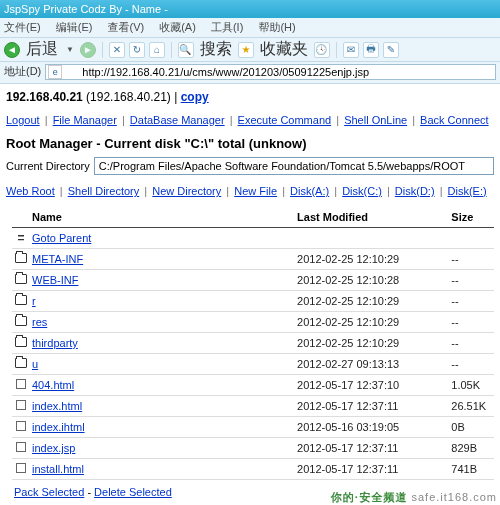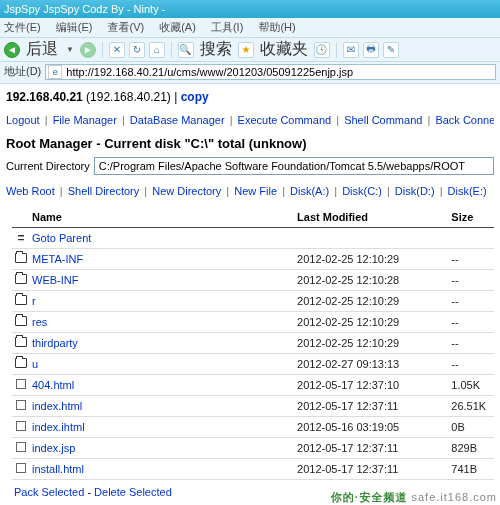--- a/index.html
+++ b/index.html
@@ -1,33 +1,33 @@
 <!DOCTYPE html>
 <html><head>
 <meta charset="utf-8">
 <style>
   * { box-sizing: border-box; margin: 0; padding: 0; }
   body { font-family: Arial, sans-serif; font-size: 11px; width: 500px; height: 505px; overflow: hidden; background: #fff; color: #000; position: relative; }
-  a { color: #0033cc; cursor: pointer; }
+  a { color: #0033cc; text-decoration: underline; cursor: pointer; }
 
   
   .titlebar { background: linear-gradient(#4fbfe5, #2aa9d1); color: #fff; padding: 2px 4px; height: 18px; display: flex; align-items: center; font-size: 11px; overflow: hidden; }
   .titlebar .tb-text { white-space: nowrap; }
   .menubar { background: #eaf5fb; border-bottom: 1px solid #c3d9e8; padding: 2px 4px; color: #4a4a4a; font-size: 11px; }
   .menubar span { margin-right: 12px; }
   .toolbar { background: #eaf5fb; border-bottom: 1px solid #c3d9e8; padding: 2px 4px; display: flex; align-items: center; gap: 4px; height: 24px; }
   .tbtn { width: 16px; height: 16px; border: 1px solid #bcd6ea; background: #fff; border-radius: 2px; display: inline-flex; align-items: center; justify-content: center; font-size: 10px; color: #3b7aa5; }
   .tbtn.green { background: #3cb043; border-color: #2f8f34; color:#fff; border-radius: 50%; }
   .toolbar .sep { width:1px; height:16px; background:#c3d9e8; margin:0 2px; }
   .toolbar .lbl { color:#333; margin: 0 2px 0 2px; font-size:16px; }
   .addrbar { background: #eaf5fb; border-bottom: 1px solid #c3d9e8; padding: 2px 4px; display: flex; align-items: flex-start; gap: 4px; height: 22px; }
   .addrbar .lbl { color:#333; font-size:11px; }
   .addrbar .urlwrap { display:flex; align-items:center; flex:1; border:1px solid #9ebed4; background:#fff; height:16px; }
   .addrbar .urlicon { width:14px; height:14px; background:#fff; border:1px solid #ccc; margin:0 2px; display:inline-flex; align-items:center; justify-content:center; font-size:9px; color:#2a6aa2; }
-  .addrbar input.url { border:none; outline:none; font-size:11px; flex:1; padding:1px 2px; font-family: Arial, sans-serif; }
+  .addrbar input.url { border:none; outline:none; font-size:11px; flex:1; padding:1px 2px; font-family: Arial, sans-serif; margin-left: 16px; }
 
   
   .page { padding: 6px 6px 0 6px; }
   .hostline { font-weight: bold; font-size: 12px; }
   .hostline .ip2 { font-weight: normal; margin-top: 48px; }
   .hostline .copy { font-weight: bold; }
   .nav { margin: 10px 0 10px 0; font-size: 11px; white-space: nowrap; overflow: hidden; }
   .nav .navsep { color:#777; margin:0 2px; }
   .nav .logout { }
 
@@ -54,21 +54,21 @@
   .th-size { }
   .actions { padding:6px 2px 4px 2px; }
 
   .watermark { position:absolute; right:3px; bottom:0px; color:#888; letter-spacing:1px; font-family: Arial,sans-serif; font-size: 11px; pointer-events:none; }
   .watermark b { color:#3c8a3c; font-weight:bold; }
 </style>
 </head>
 <body>
 
 <div class="titlebar">
-  <span class="tb-text">JspSpy JspSpy Codz By - Ninty -</span>
+  <span class="tb-text">JspSpy Private Codz By - Name -</span>
 </div>
 
 <div class="menubar">
   <span>文件(E)</span>
   <span>编辑(E)</span>
   <span>查看(V)</span>
   <span>收藏(A)</span>
   <span>工具(I)</span>
   <span>帮助(H)</span>
 </div>
@@ -108,21 +108,21 @@
     <span class="ip2">(192.168.40.21)</span>
     <span class="ip2"> | </span>
     <a class="copy">copy</a>
   </div>
 
   <div class="nav">
     <a class="logout">Logout</a><span class="navsep"> | </span>
     <a>File Manager</a><span class="navsep"> | </span>
     <a>DataBase Manager</a><span class="navsep"> | </span>
     <a>Execute Command</a><span class="navsep"> | </span>
-    <a>Shell Command</a><span class="navsep"> | </span>
+    <a>Shell OnLine</a><span class="navsep"> | </span>
     <a>Back Connect</a><span class="navsep"> | </span>
     
     
   </div>
 
   <div class="fm-title">Root Manager - Current disk "C:\" total (unknow)</div>
 
   <div class="curdir">
     <span>Current Directory</span>
     <input type="text" value="C:/Program Files/Apache Software Foundation/Tomcat 5.5/webapps/ROOT" style="">

